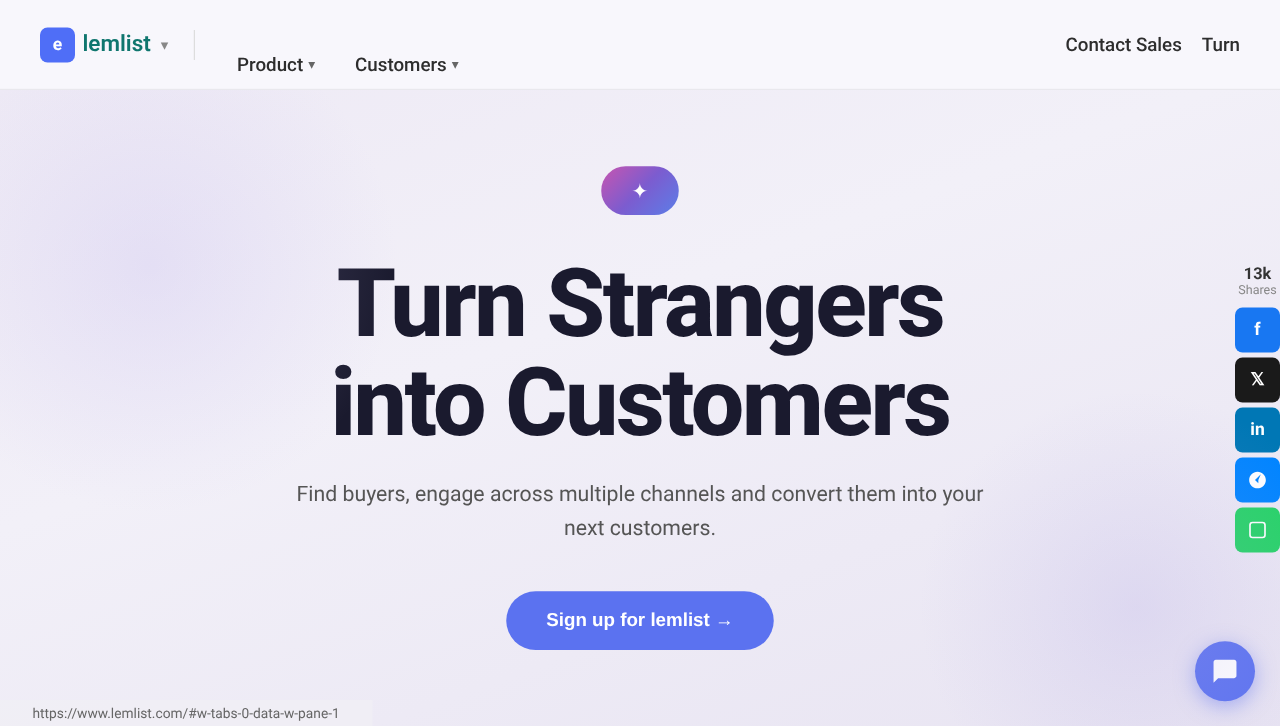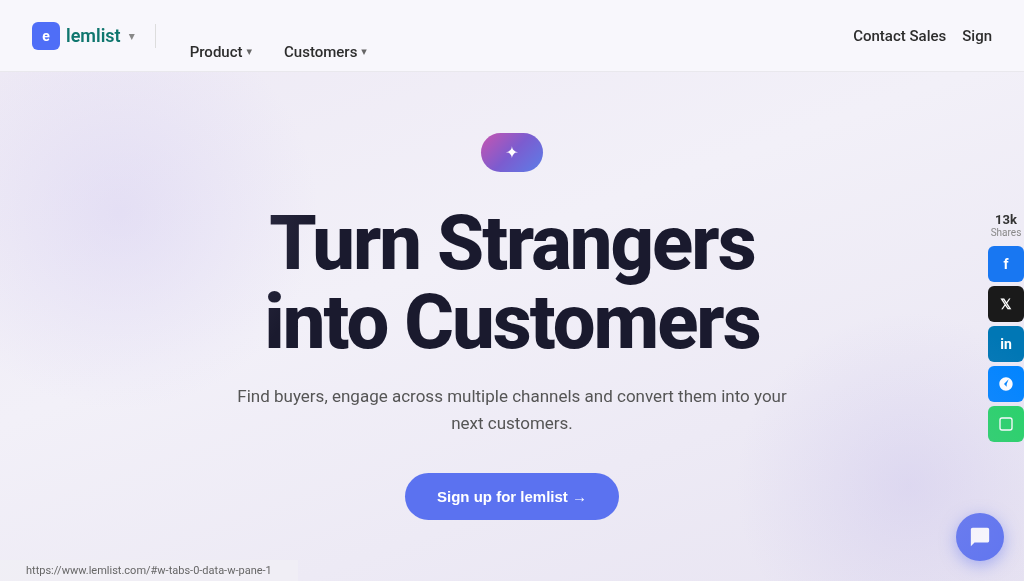--- a/index.html
+++ b/index.html
@@ -317,21 +317,21 @@
       </div>
       <div class="nav-link">
         <span>Customers</span>
         <span class="chevron">▾</span>
       </div>
     </div>
   </div>
 
   <div class="navbar-right">
     <span class="contact-sales">Contact Sales</span>
-    <span class="login-btn">Sign</span>
+    <span class="login-btn">Turn</span>
   </div>
 </nav>
 
 <section class="hero">
 
   <div class="ai-badge">
     <span class="sparkle">✦</span>
   </div>
 
   <h1 class="hero-title">

